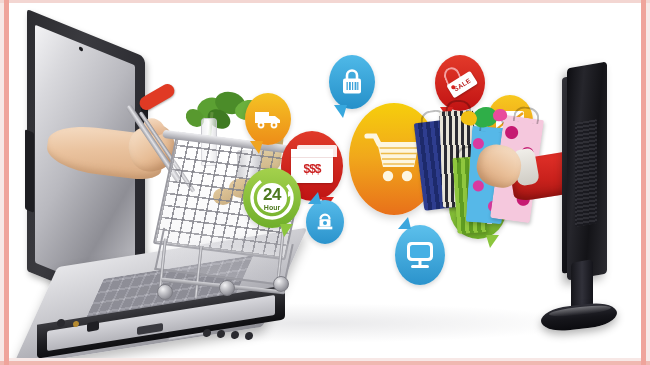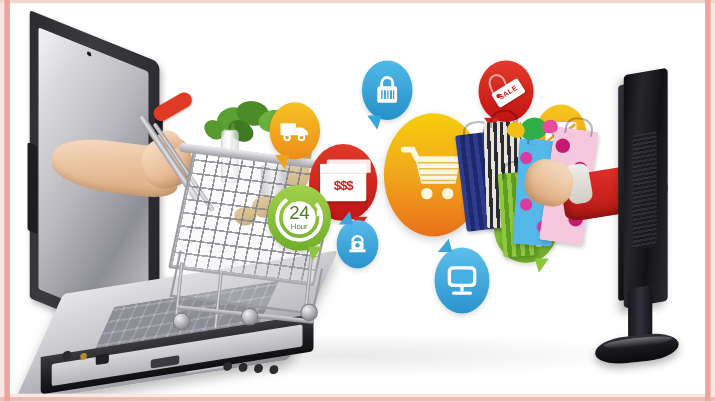--- a/index.html
+++ b/index.html
@@ -158,21 +158,21 @@
   #b-mail{left:478px;top:92px;width:46px;height:52px;--tc:#efa620;
     background:linear-gradient(180deg,#f7c81f,#eb9516);}
   #b-shop{left:440px;top:172px;width:58px;height:64px;--tc:#8cc63e;
     background:linear-gradient(180deg,#a3d24c,#6cab28);}
   #b-monitor{left:386px;top:222px;width:50px;height:60px;--tc:#3ba6dd;
     background:linear-gradient(180deg,#5cc0ec,#2b93cc);}
 
   .glyph{width:100%;height:100%;display:flex;align-items:center;justify-content:center;}
   .glyph svg{display:block;}
 
-  .t24{position:absolute;color:#4e7a1f;font-weight:normal;text-align:center;line-height:1;
+  .t24{position:absolute;color:#4e7a1f;font-weight:bold;text-align:center;line-height:1;
     left:0;right:0;top:50%;transform:translateY(-50%);}
   .t24 .n{display:block;font-size:17px;letter-spacing:-.5px;}
   .t24 .u{display:block;font-size:7px;margin-top:1px;}
 
   .money-card{width:42px;height:34px;background:#fff;border-radius:2px;position:relative;
     box-shadow:0 1px 2px rgba(0,0,0,.2);}
   .money-card .bar{position:absolute;left:0;top:0;width:100%;height:8px;background:#fff;
     border-bottom:1px solid #f0dede;}
   .money-card .txt{position:absolute;left:0;right:0;top:13px;text-align:center;color:#cc2222;
     font-weight:bold;font-size:12px;letter-spacing:-1px;font-family:"Liberation Sans",sans-serif;}

